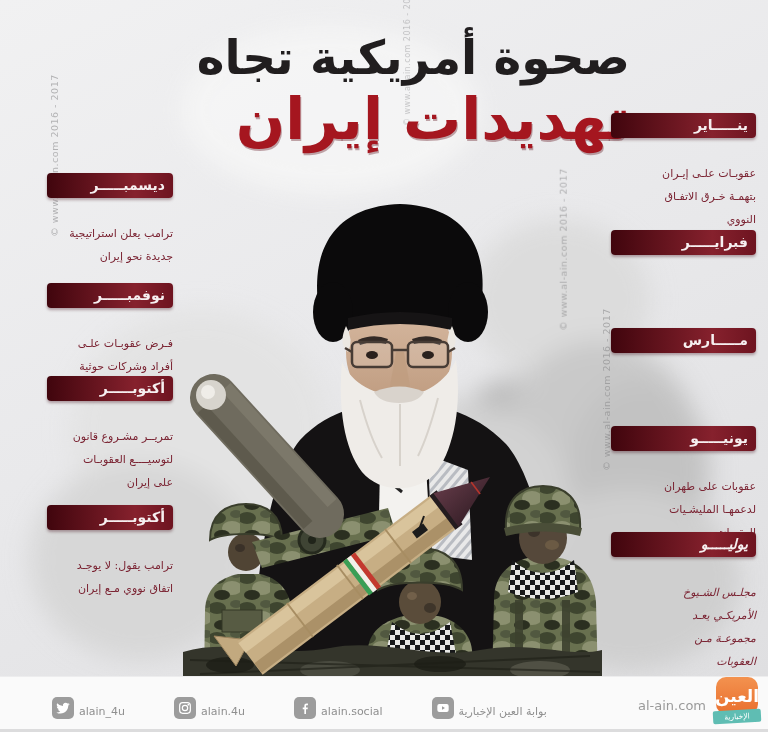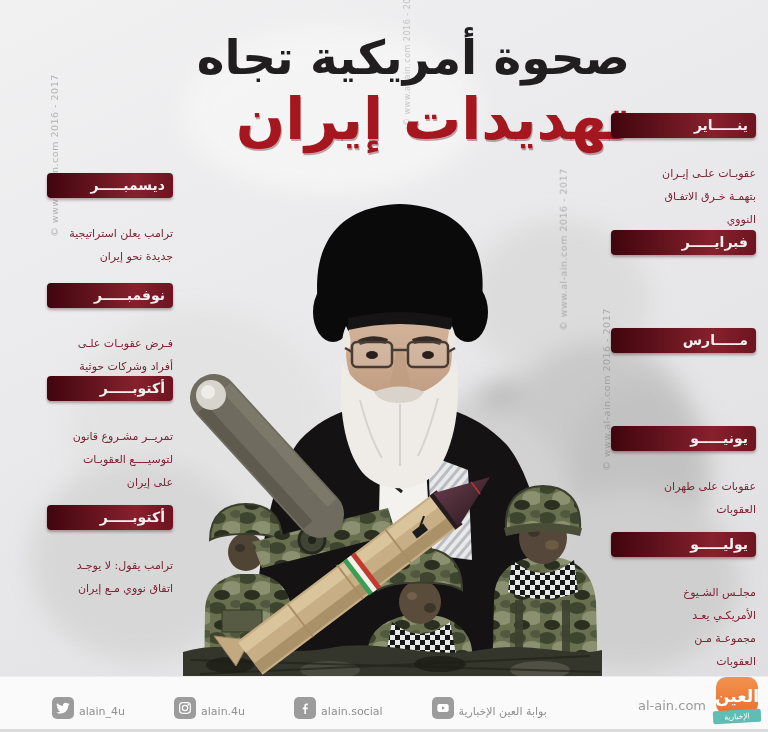--- a/index.html
+++ b/index.html
@@ -249,24 +249,25 @@
       <div class="month-block" style="top: 230px;">
         <div class="month-label">فبرايـــــر</div>
       </div>
       <div class="month-block" style="top: 328px;">
         <div class="month-label">مـــــارس</div>
       </div>
       <div class="month-block" style="top: 426px;">
         <div class="month-label">يونيـــــو</div>
         <div class="month-text">
           <div class="tline">عقوبات على طهران</div>
+          <div class="tline">لدعمهـا المليشـيات</div>
           <div class="tline">العقوبات</div>
         </div>
       </div>
-      <div class="month-block" style="top: 532px;">
+      <div class="month-block" style="top: 532px; font-style: italic;">
         <div class="month-label">يوليـــــو</div>
         <div class="month-text">
           <div class="tline">مجلـس الشـيوخ</div>
           <div class="tline">الأمريكـي يعـد</div>
           <div class="tline">مجموعـة مـن</div>
           <div class="tline">العقوبات</div>
         </div>
       </div>
     </div>
   <div class="col col-left" id="col-left">

